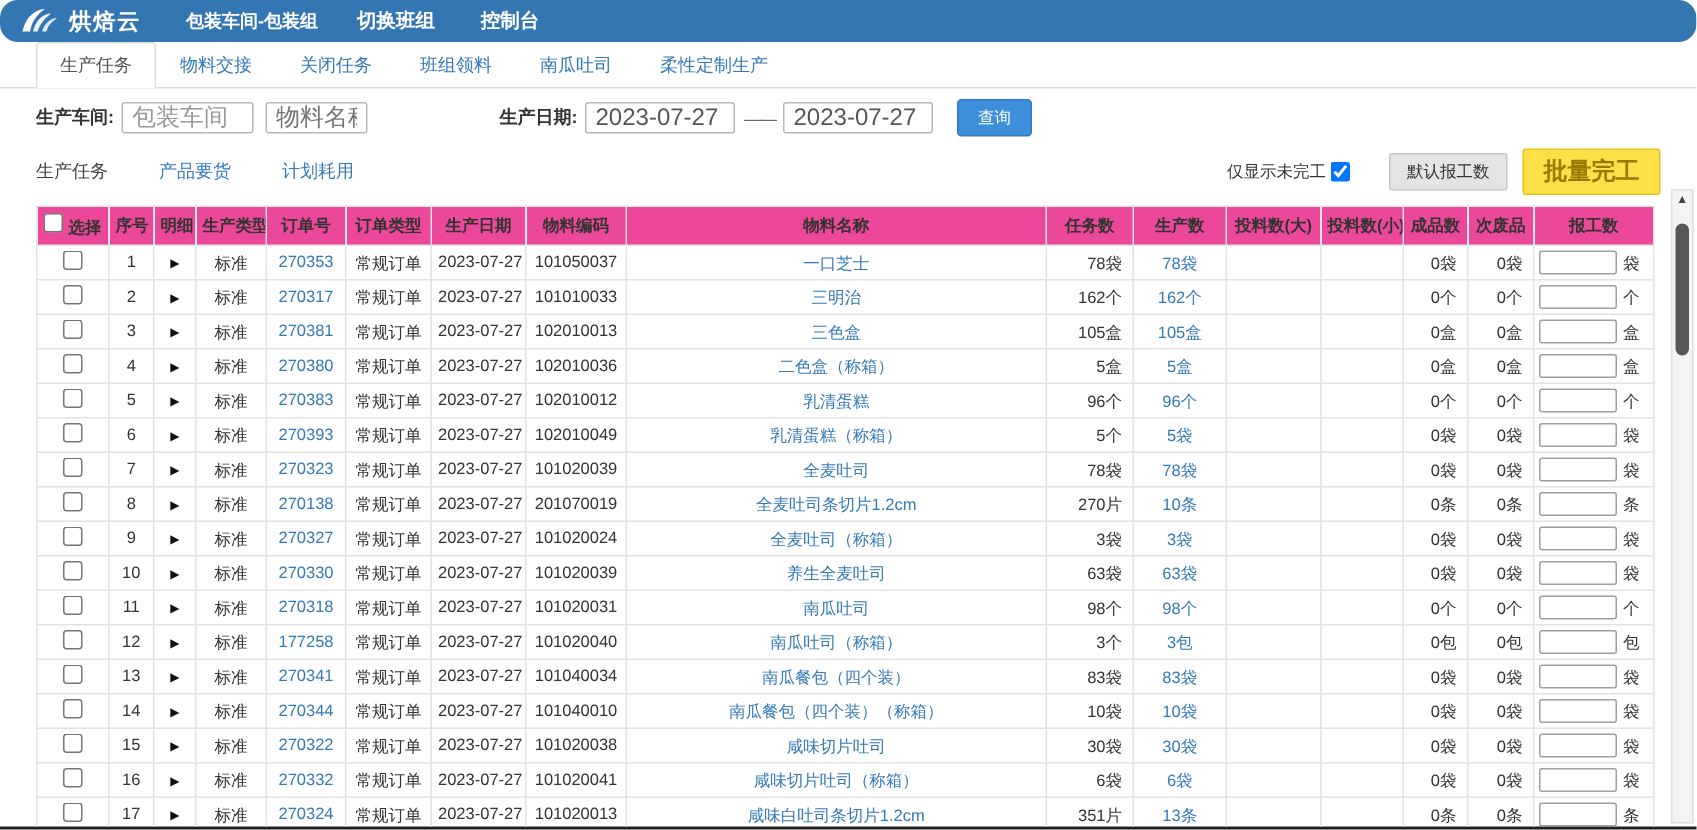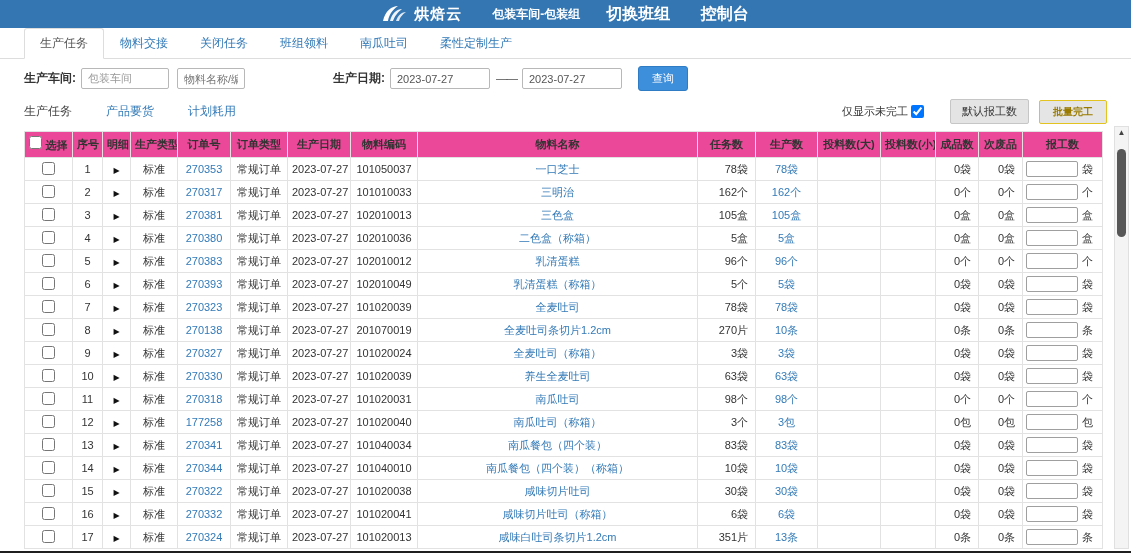--- a/index.html
+++ b/index.html
@@ -4,58 +4,58 @@
 <style>
   * { box-sizing: border-box; margin: 0; padding: 0; }
   html,body { width:1131px; height:553px; overflow:hidden; }
   body {
     font-family: "Liberation Sans", "DejaVu Sans", sans-serif;
     background:#fff; color:#333; position:relative;
     border-bottom:2px solid #1f1f1f;
   }
   
   .navbar { height:28px; background:#3476b2; color:#fff; display:flex;
-    align-items:center; justify-content:center; padding:0 14px; }
+    align-items:center; justify-content:flex-start; padding:0 14px;border-radius:12px; }
   .nav-left { display:flex; align-items:center; }
   .brand { font-size:15px; font-weight:bold; letter-spacing:1px; margin-left:6px; }
   .workshop { font-size:12px; font-weight:bold; margin-left:30px; }
-  .nav-right a { color:#fff; font-size:16px; font-weight:bold; margin-left:26px;
+  .nav-right a { color:#fff; font-size:13px; font-weight:bold; margin-left:26px;
     text-decoration:none; cursor:pointer; }
   
   .main-tabs { display:flex; align-items:flex-end; padding:4px 24px 0 24px;
     border-bottom:1px solid #ddd; height:31px; }
   .main-tab { font-size:12px; color:#337ab7; padding:6px 15px; cursor:pointer;
     margin-bottom:-1px; border:1px solid transparent; }
   .main-tab.active { color:#555; background:#fff; border:1px solid #ddd;
     border-bottom-color:#fff; border-radius:3px 3px 0 0; }
   
   .filter-row { display:flex; align-items:center; padding:7px 24px 6px; font-size:12px; }
   .filter-row label { font-weight:bold; color:#333; margin-right:5px; }
   .filter-row input { height:21px; border:1px solid #b8b8b8; border-radius:2px;
-    padding:0 6px; font-size:11px; color:#555; outline:none; }
+    padding:0 6px; font-size:16px; color:#555; outline:none; }
   .inp-workshop { width:88px; color:#999 !important; margin-right:8px; }
   .inp-material { width:68px; }
   .date-label { margin-left:88px; }
   .inp-date { width:100px; }
   .range-sep { margin:0 6px; color:#666; letter-spacing:-2px; }
   .btn-primary { margin-left:16px; background:#3d8edb; color:#fff; border:1px solid #2f7cc4;
     border-radius:3px; font-size:11px; padding:4px 13px; cursor:pointer; }
   
   .toolbar { display:flex; align-items:center; justify-content:space-between;
     padding:2px 24px 7px; }
   .sub-tabs { display:flex; }
   .sub-tab { font-size:12px; color:#337ab7; margin-right:34px; cursor:pointer; }
   .sub-tab.active { color:#444; }
   .toolbar-right { display:flex; align-items:center; font-size:11px; }
   .chk-label { color:#333; margin-right:3px; }
   .toolbar-right input[type=checkbox] { margin-right:26px; }
   .btn-default { background:#e4e4e4; border:1px solid #c6c6c6; color:#333;
     font-size:11px; padding:4px 11px; border-radius:2px; cursor:pointer; margin-right:10px; }
-  .btn-warning { background:#e5e5e5; border:1px solid #e2c31f; color:#9a7b00;
-    font-size:10px; padding:4px 13px; border-radius:2px; cursor:pointer; font-weight:bold;text-align:right; }
+  .btn-warning { background:#fde047; border:1px solid #e2c31f; color:#9a7b00;
+    font-size:16px; padding:4px 13px; border-radius:2px; cursor:pointer; font-weight:bold;text-align:right; }
   
   .table-wrap { margin-left:24px; width:1078px; }
   table { border-collapse:collapse; table-layout:fixed; width:1078px; font-size:11px; }
   th, td { border:1px solid #e2e2e2; padding:0 4px; height:23px; white-space:nowrap;
     overflow:hidden; }
   thead th { font-weight:bold; color:#333; text-align:center; height:26px; background:#ec4899; }
   td.ctr { text-align:center; }
   td.num { text-align:right; padding-right:7px; }
   a.lnk { color:#337ab7; text-decoration:none; cursor:pointer; }
   .arrow { font-size:8px; color:#111; cursor:pointer; }

